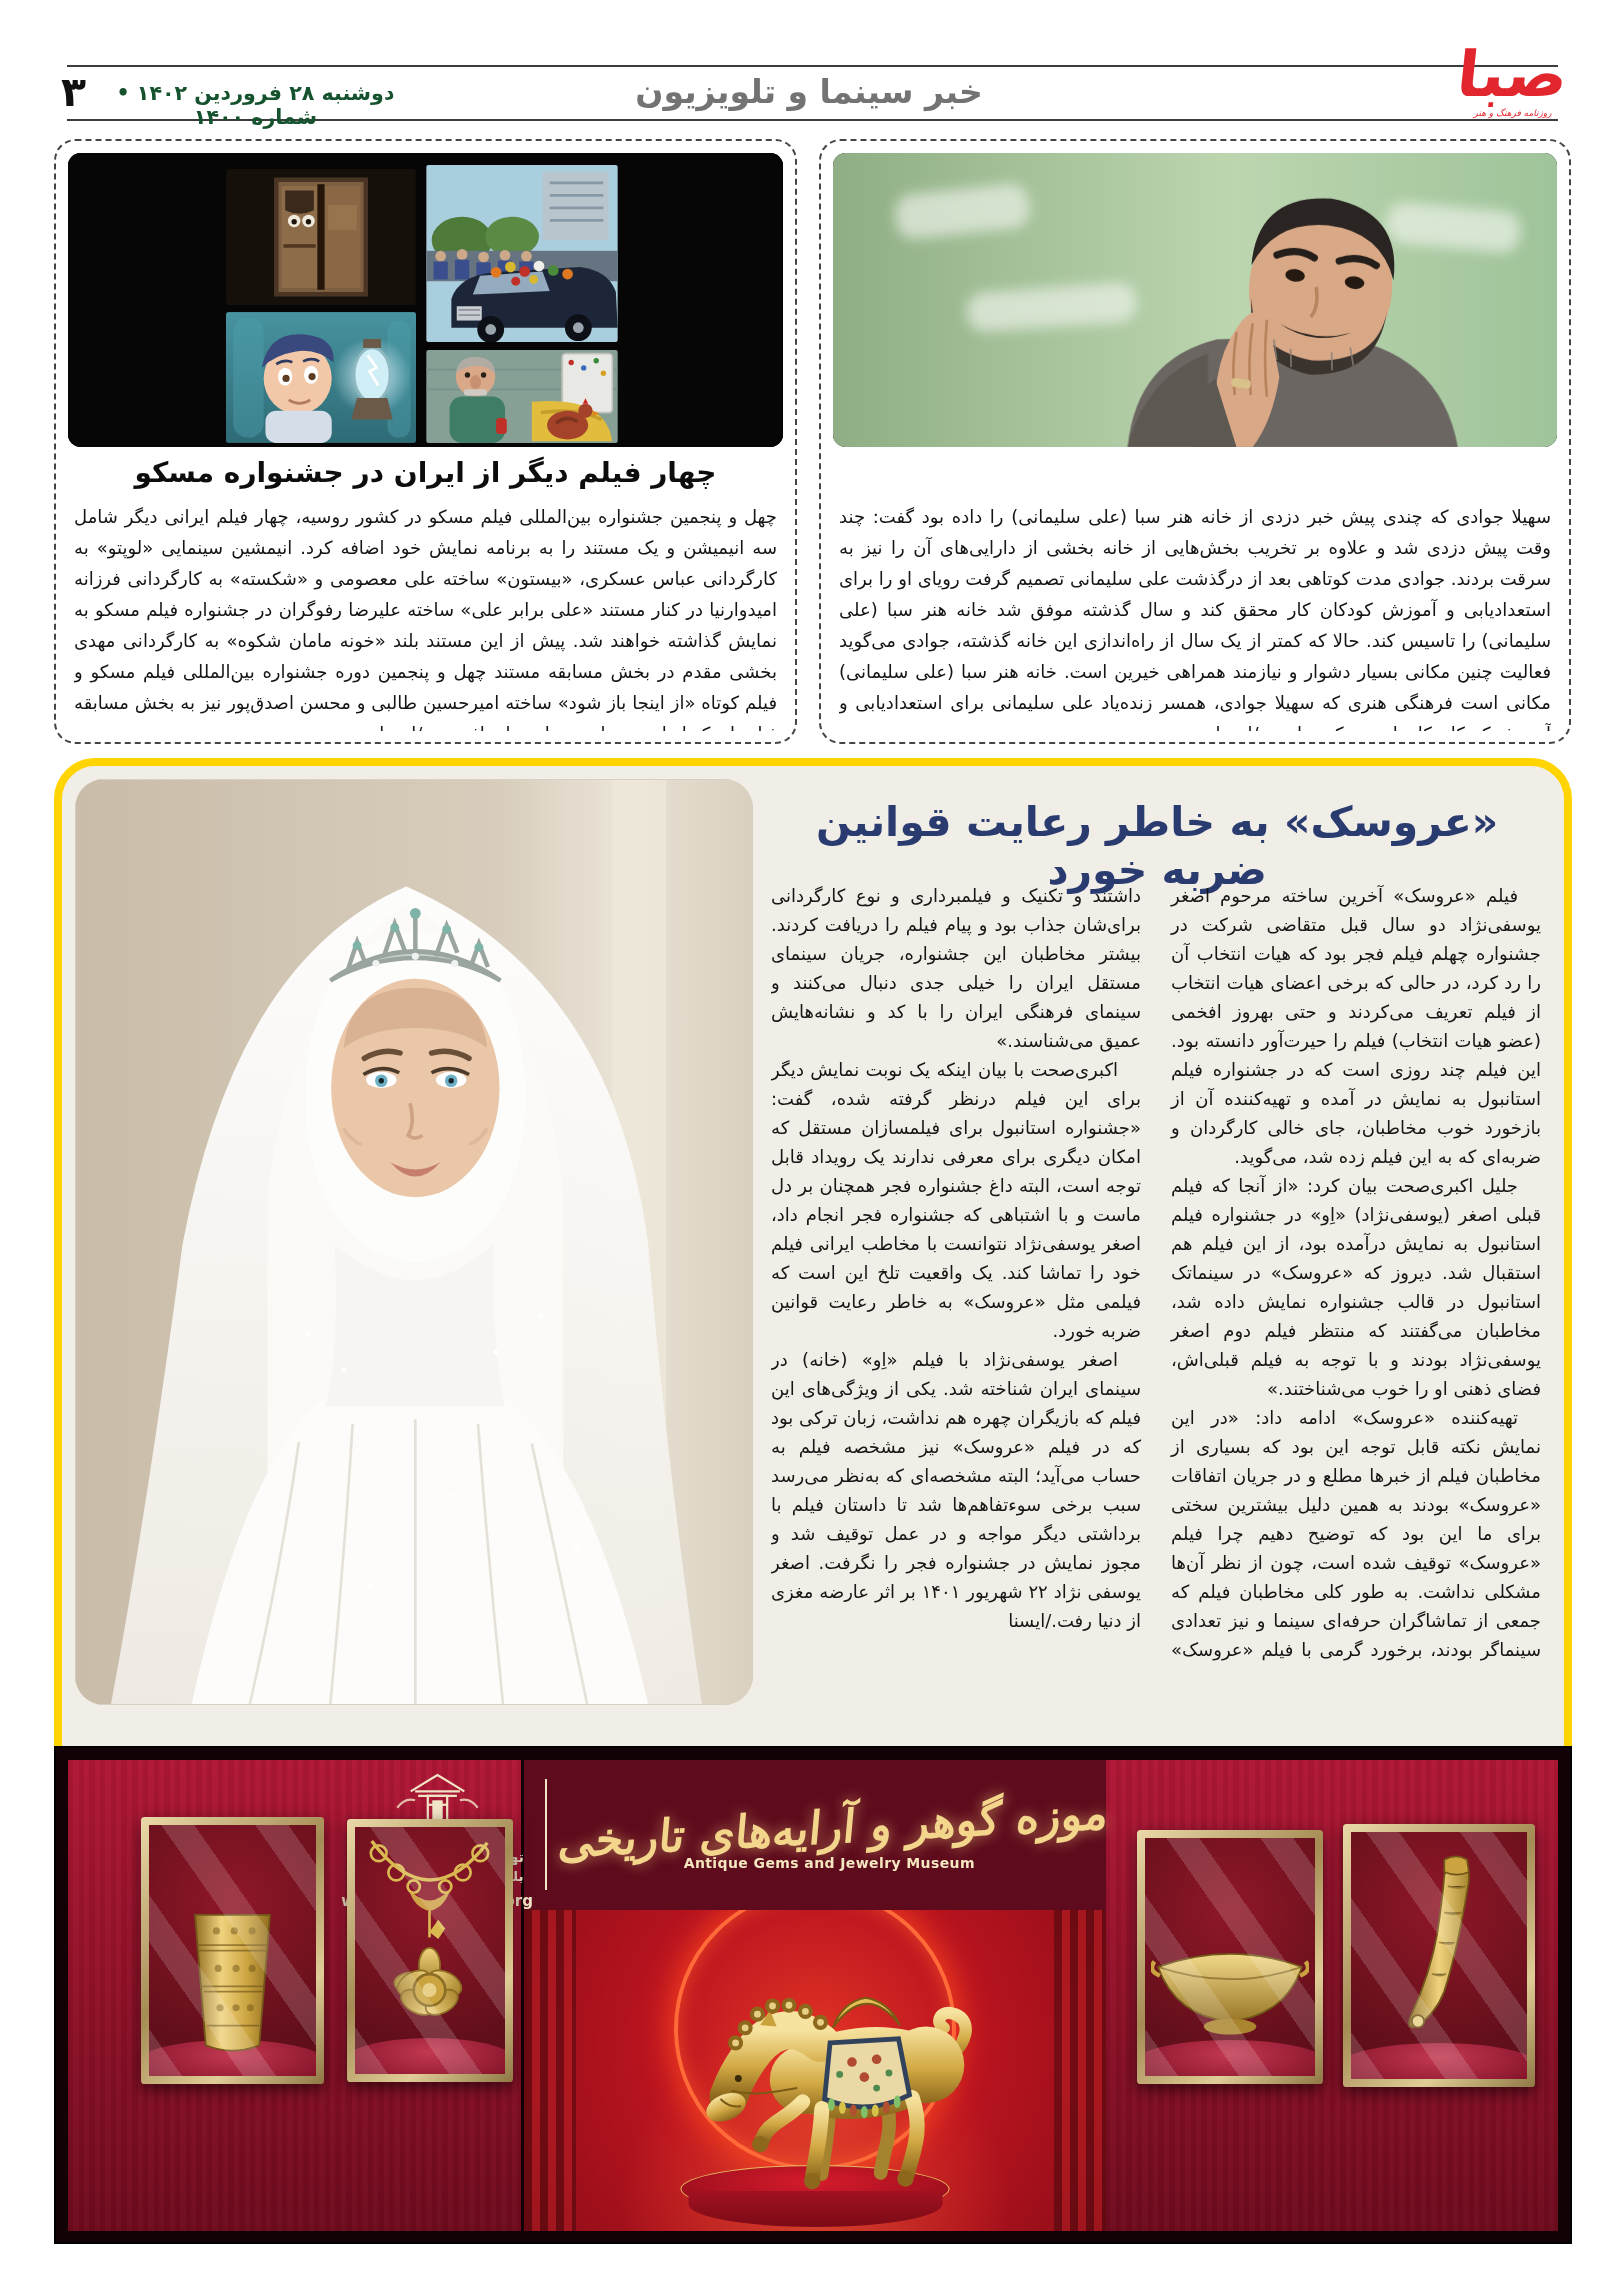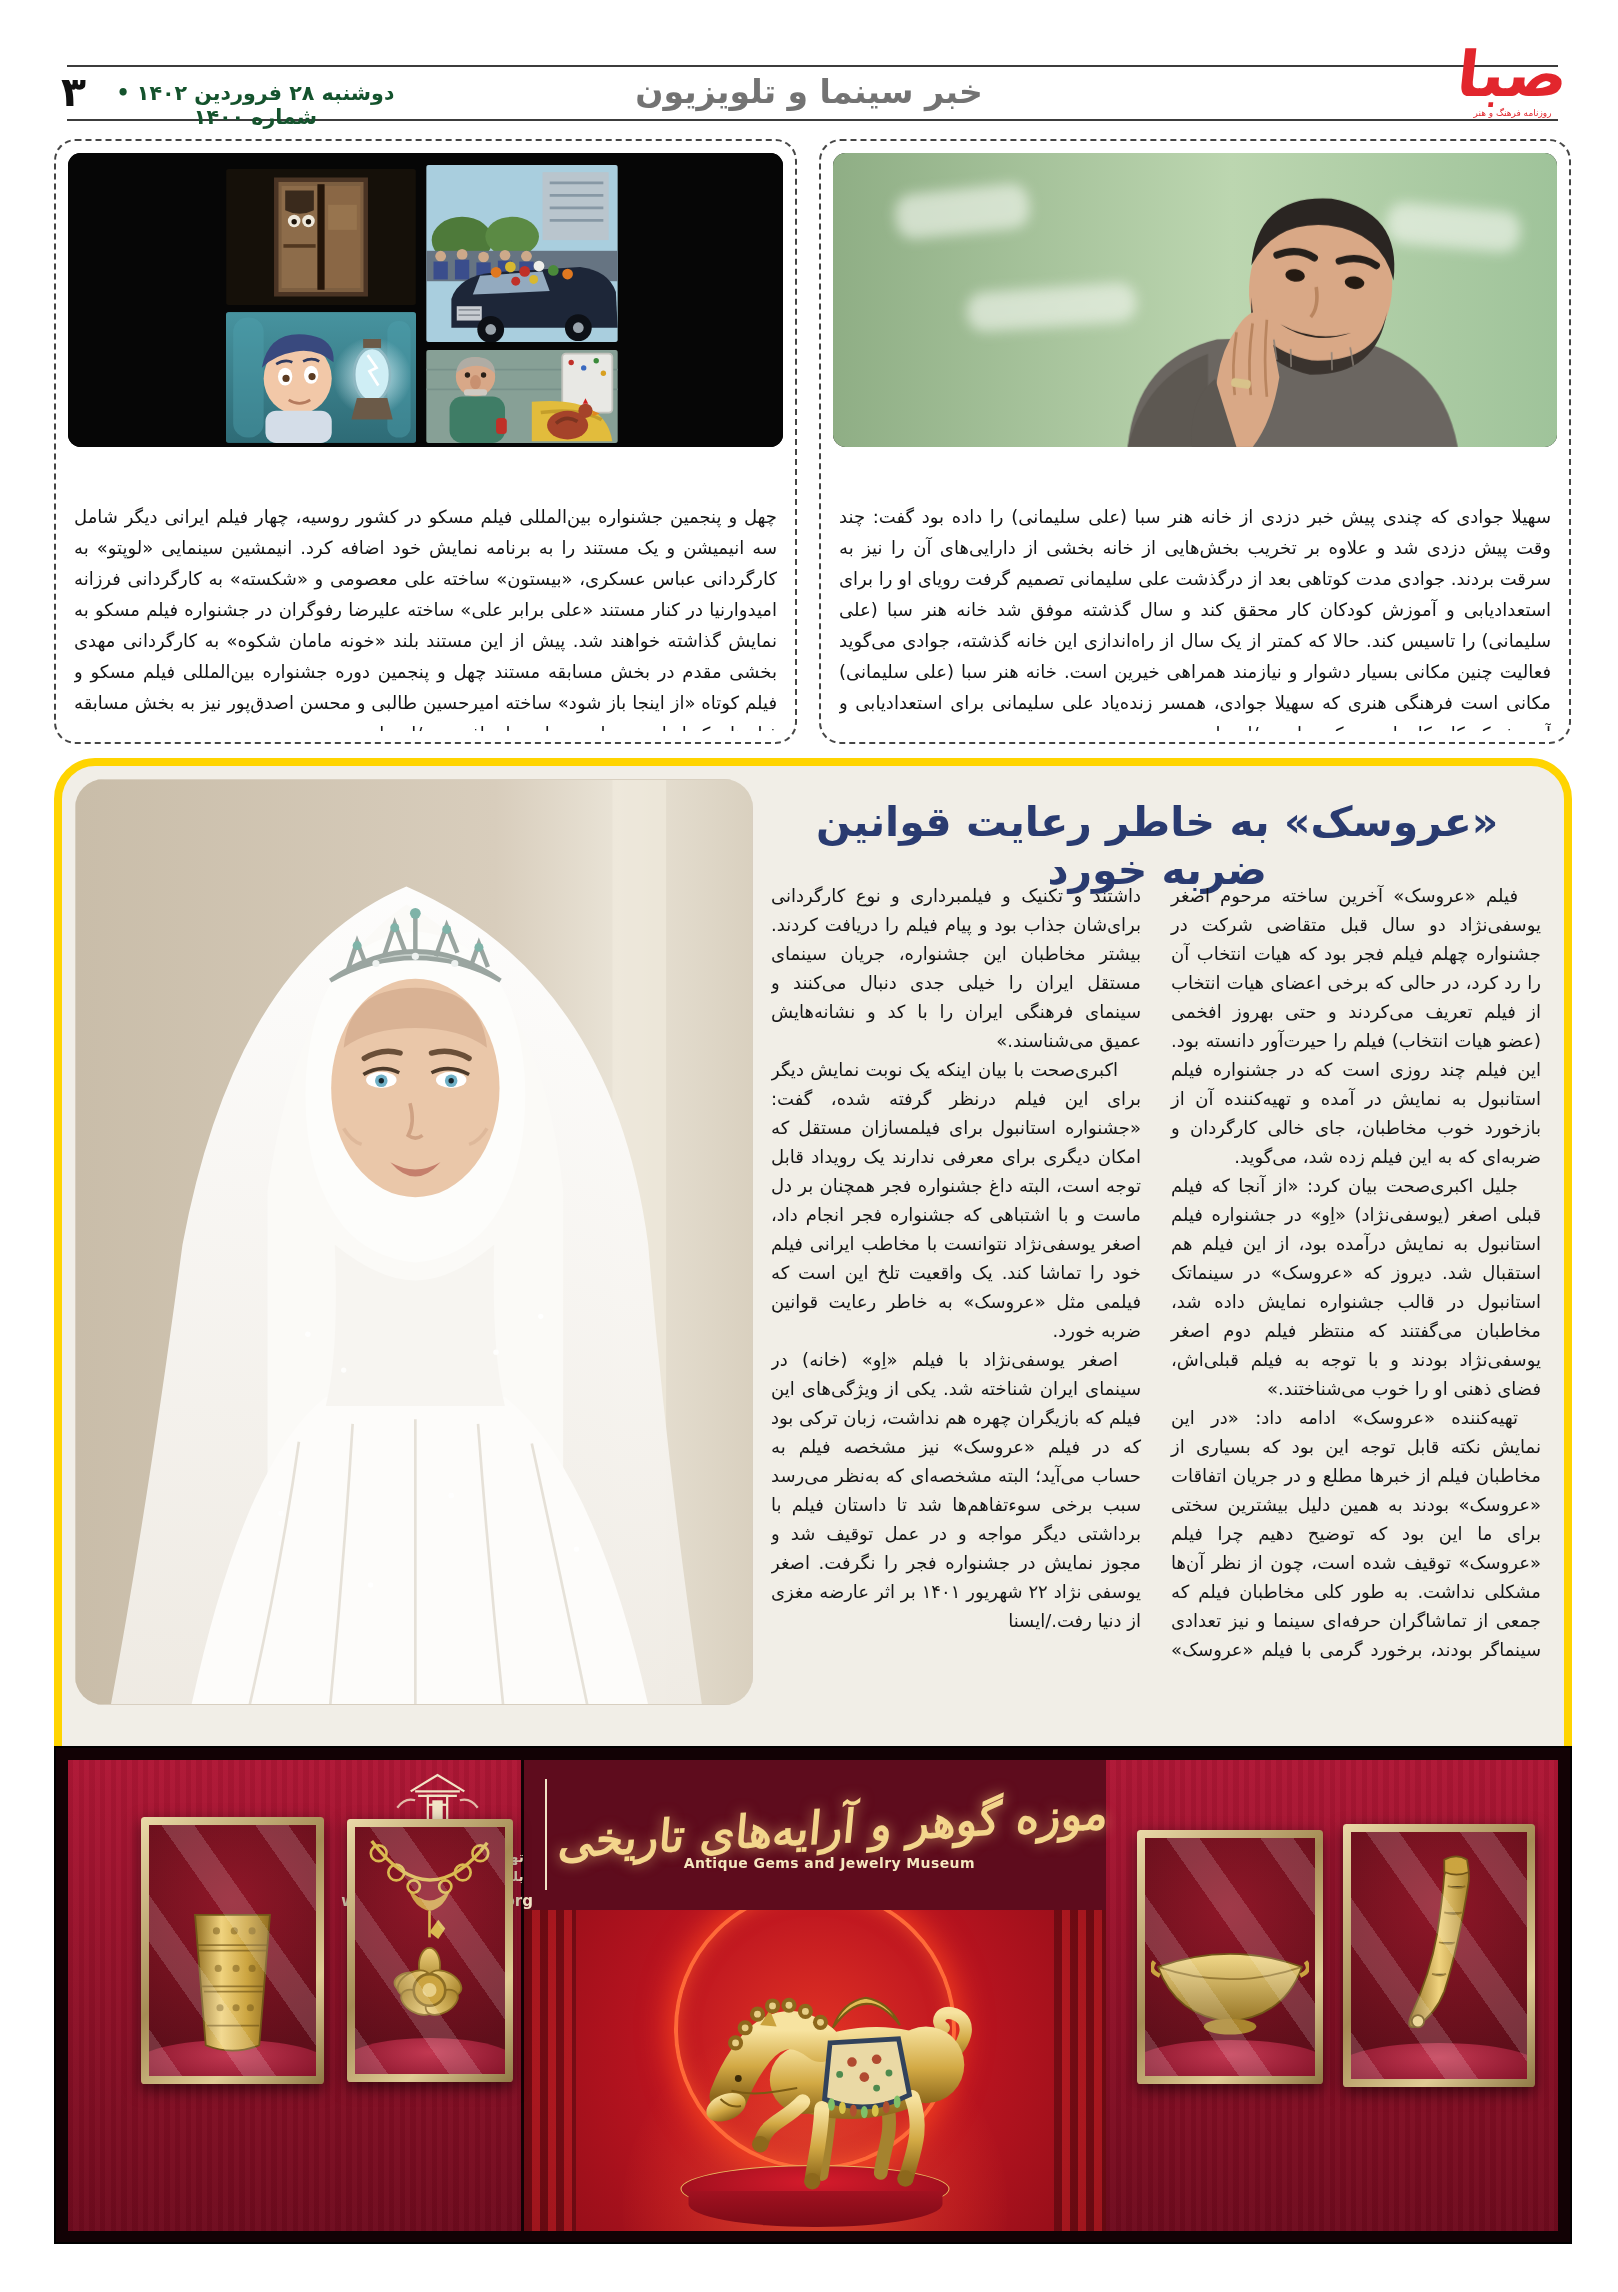--- a/index.html
+++ b/index.html
@@ -9,21 +9,21 @@
   .rule{position:absolute;left:67px;width:1491px;height:1.8px;background:#3c3c3c;}
   .rule.top{top:65px;}
   .rule.bottom{top:119px;}
   .page-number{position:absolute;left:61px;top:68px;font-size:41px;font-weight:bold;color:#101010;}
   .date-line{position:absolute;left:112px;top:81px;width:287px;direction:rtl;text-align:center;
              font-size:20.6px;color:#14532d;font-weight:bold;}
   .section-title{position:absolute;left:50%;transform:translateX(-50%);top:72px;
                  font-size:33px;font-weight:bold;color:#737373;direction:rtl;white-space:nowrap;}
   .logo{position:absolute;right:43px;top:43px;width:125px;text-align:center;color:#e2262d;}
   .logo .logo-word{font-size:63px;font-weight:bold;line-height:63px;transform:skewX(-6deg);display:block;}
-  .logo .logo-tag{font-size:9px;display:block;margin-top:1.8px;letter-spacing:0.9px;}
+  .logo .logo-tag{font-size:9px;display:block;margin-top:1.8px;letter-spacing:0.9px;font-style:italic;}
   
   .dash-box{position:absolute;border:2.7px dashed #454545;border-radius:21.5px;background:#fff;box-sizing:border-box;}
   #box-moscow{left:54px;top:139px;width:743px;height:605px;}
   #box-soleimani{left:819px;top:139px;width:752px;height:605px;}
   .box-photo{position:absolute;left:11.6px;right:11.6px;top:11.6px;height:294px;border-radius:12.5px;overflow:hidden;background:#000;}
   .box-headline{position:absolute;left:10.7px;right:10.7px;top:315px;text-align:center;direction:rtl;
                 font-size:28px;font-weight:bold;color:#0d0d0d;}
   .box-body{position:absolute;left:18px;right:18px;top:360px;bottom:10.7px;direction:rtl;
             text-align:justify;text-align-last:right;font-size:18px;line-height:31px;color:#151515;overflow:hidden;}
   
@@ -235,20 +235,21 @@
             <ellipse cx="55" cy="36" rx="6" ry="8" fill="#c89070"></ellipse>
             <rect x="42" y="44" width="26" height="7" rx="3.5" fill="#cfcac2"></rect>
             <circle cx="46" cy="28" r="3" fill="#2a2018"></circle>
               <circle cx="64" cy="28" r="3" fill="#2a2018"></circle>
             <rect x="26" y="52" width="62" height="52" rx="14" fill="#3f7d66"></rect>
             <rect x="78" y="76" width="12" height="18" rx="4" fill="#c03028"></rect>
           </svg>
         </div>
       </div>
     </div>
+    <div class="box-headline">چهار فیلم دیگر از ایران در جشنواره مسکو</div>
     <div class="box-body">چهل و پنجمین جشنواره بین‌المللی فیلم مسکو در کشور روسیه، چهار فیلم ایرانی دیگر شامل سه انیمیشن و یک مستند را به برنامه نمایش خود اضافه کرد. انیمشین سینمایی «لوپتو» به کارگردانی عباس عسکری، «بیستون» ساخته علی معصومی و «شکسته» به کارگردانی فرزانه امیدوارنیا در کنار مستند «علی برابر علی» ساخته علیرضا رفوگران در جشنواره فیلم مسکو به نمایش گذاشته خواهند شد. پیش از این مستند بلند «خونه مامان شکوه» به کارگردانی مهدی بخشی مقدم در بخش مسابقه مستند چهل و پنجمین دوره جشنواره بین‌المللی فیلم مسکو و فیلم کوتاه «از اینجا باز شود» ساخته امیرحسین طالبی و محسن اصدق‌پور نیز به بخش مسابقه فیلم‌های کوتاه این رویداد سینمایی راه یافته بود./ایسنا</div>
   </div>
 
   <div class="dash-box" id="box-soleimani">
     <div class="box-photo">
       <svg viewBox="0 0 812 328" width="100%" height="100%" preserveAspectRatio="none">
         <defs>
           <linearGradient id="grnBg" x1="0" y1="0" x2="1" y2="0">
             <stop offset="0" stop-color="#8fae85"></stop>
               <stop offset=".55" stop-color="#bcd6b0"></stop>

